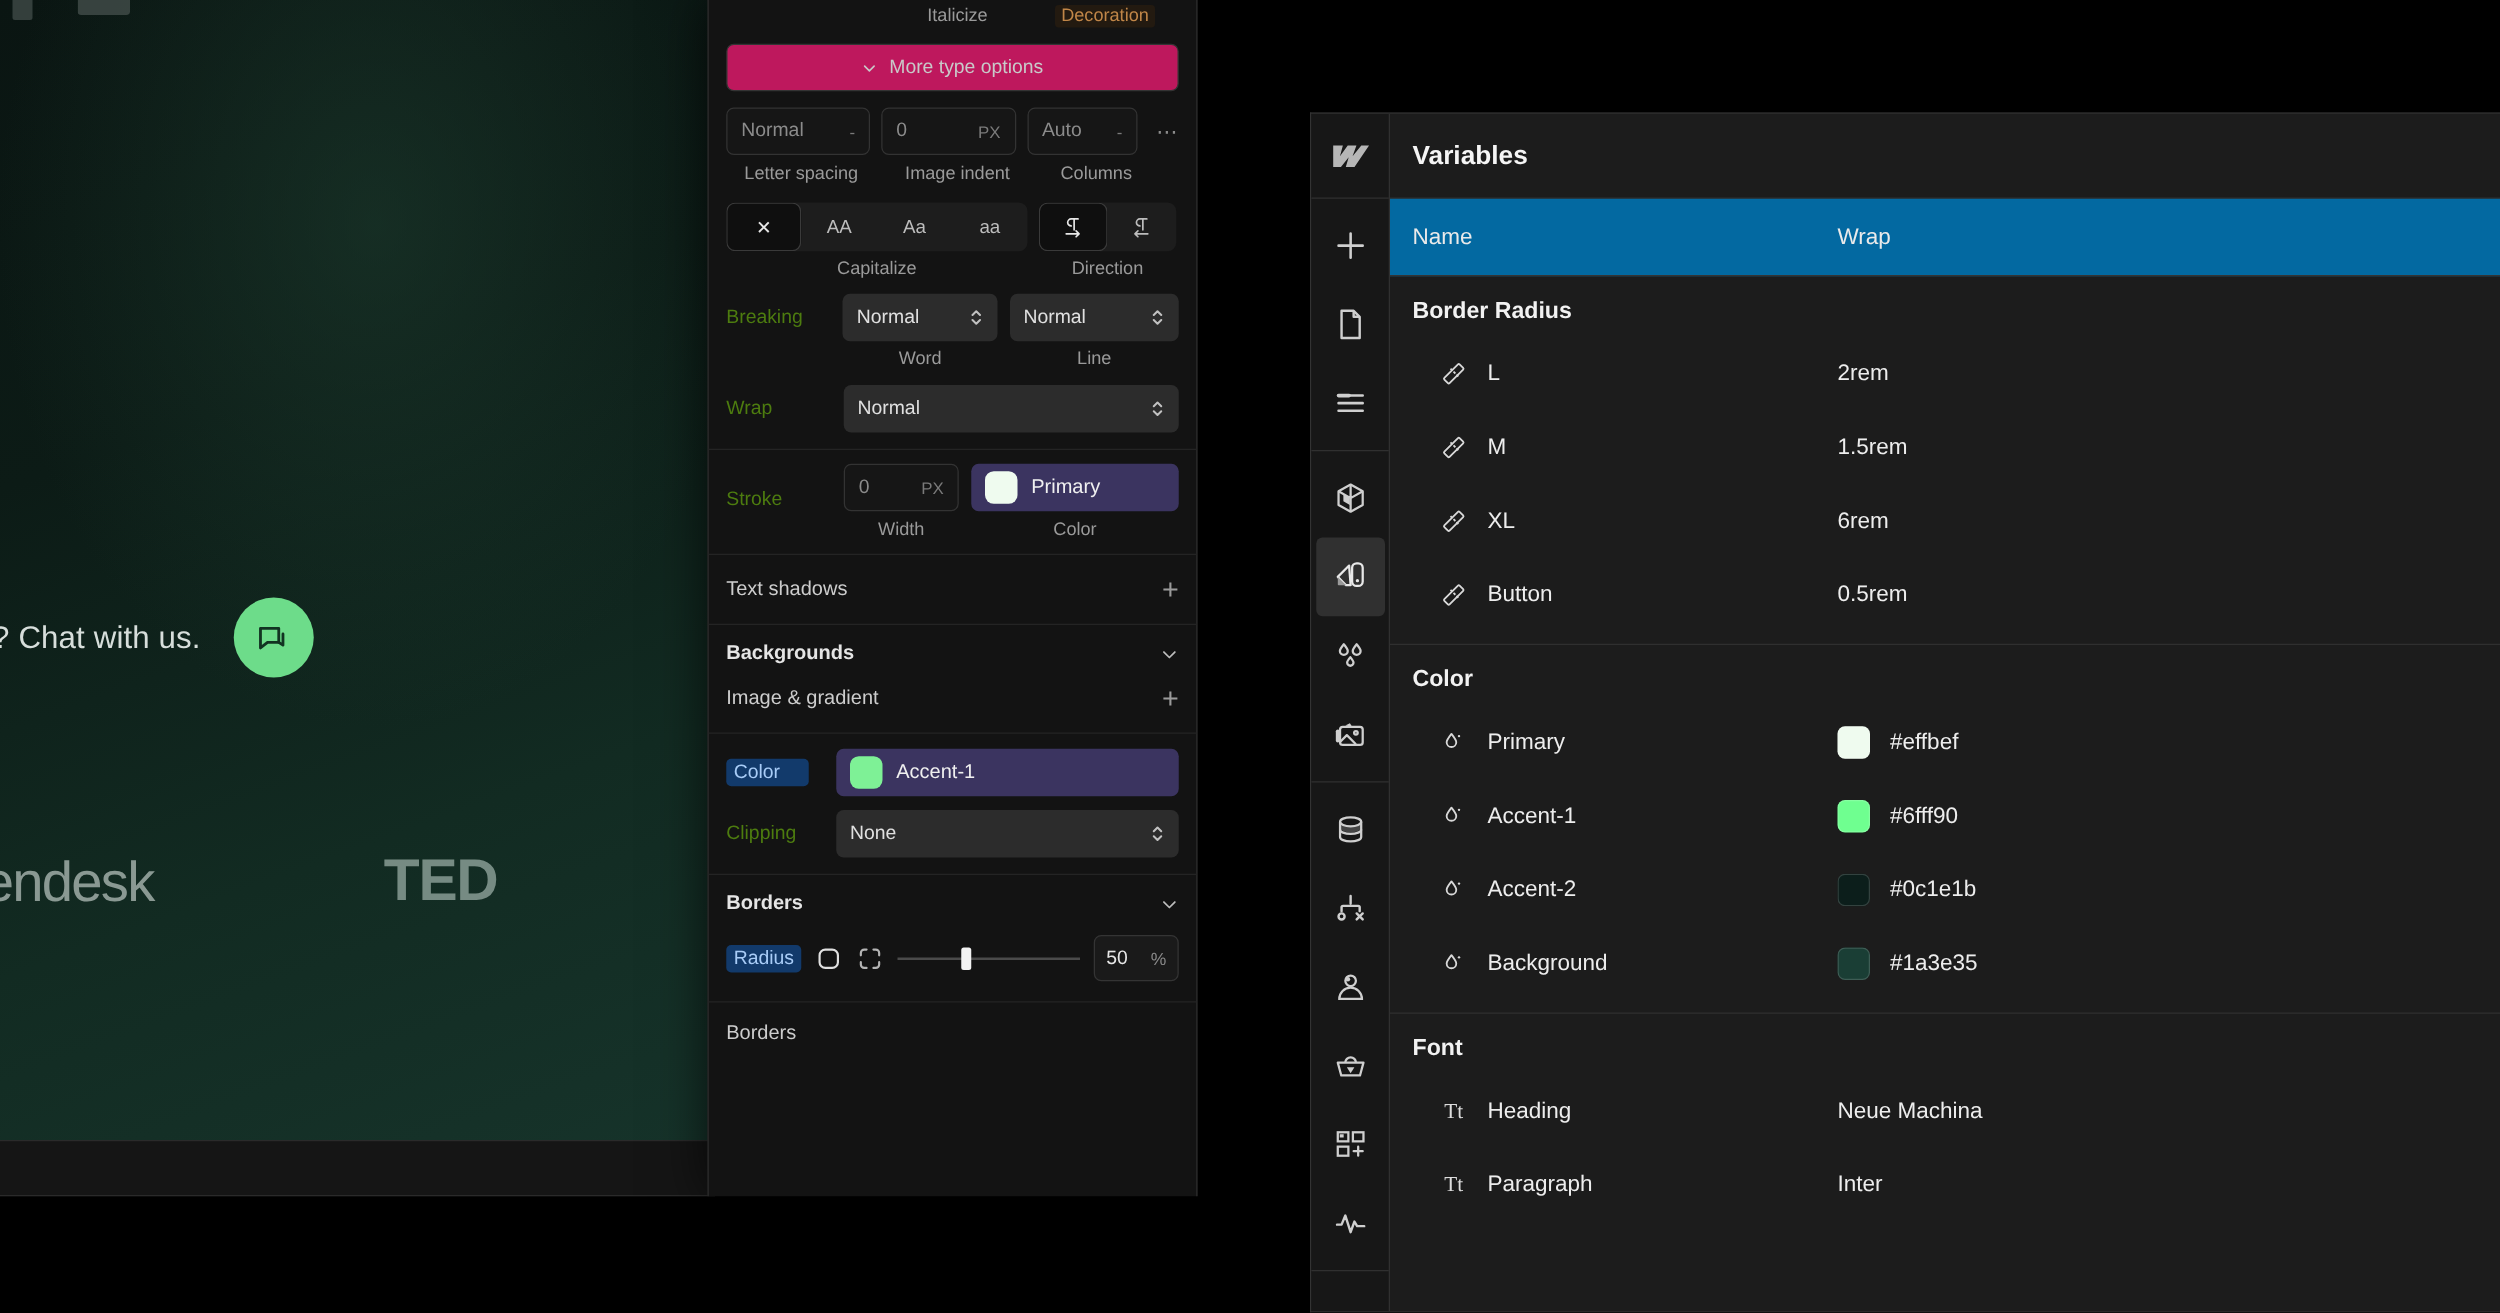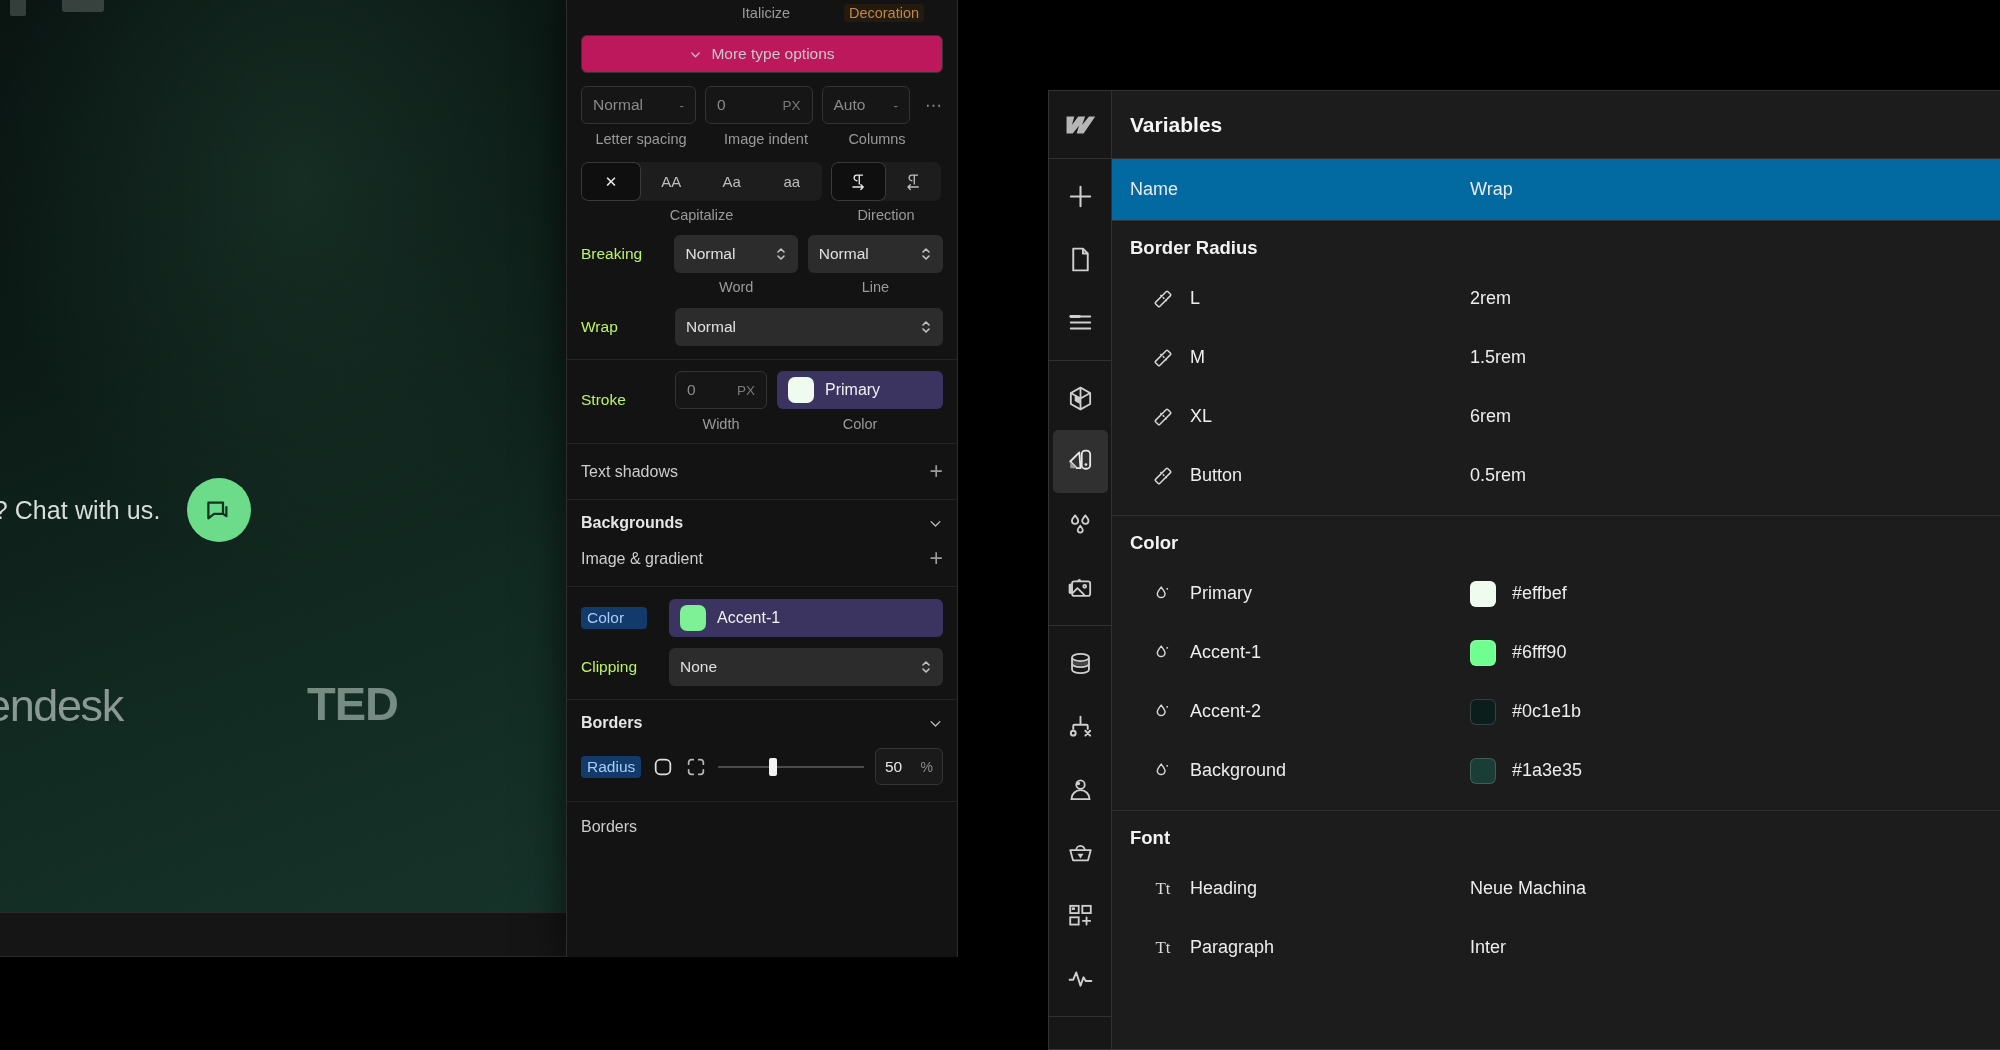--- a/index.html
+++ b/index.html
@@ -98,21 +98,21 @@
   }
   .seg .it {
     flex:1; display:flex; align-items:center; justify-content:center;
     color:#bdbdbd; font-size:15px; cursor:pointer;
   }
   .seg .it.active { background:#0f0f0f; box-shadow: inset 0 0 0 1px #3a3a3a; border-radius:7px; color:#e8e8e8; }
   .seg-cap { width:241px; }
   .seg-dir { width:110px; }
 
   .row-inline { display:flex; align-items:center; gap:10px; }
-  .row-label { font-size:15.5px; color:#bef264; }
+  .row-label { font-size:15.5px; color:#4d7c0f; }
   .select {
     height:38px; background:#2c2c2c; border-radius:6px; display:flex;
     align-items:center; justify-content:space-between; padding:0 11px;
     color:#e0e0e0; font-size:15.5px; cursor:pointer;
   }
   .stepper { width:12px; height:16px; opacity:.85; }
 
   .swatch-chip {
     height:38px; border-radius:6px; background:#3b3460;
     display:flex; align-items:center; gap:11px; padding:0 11px;

